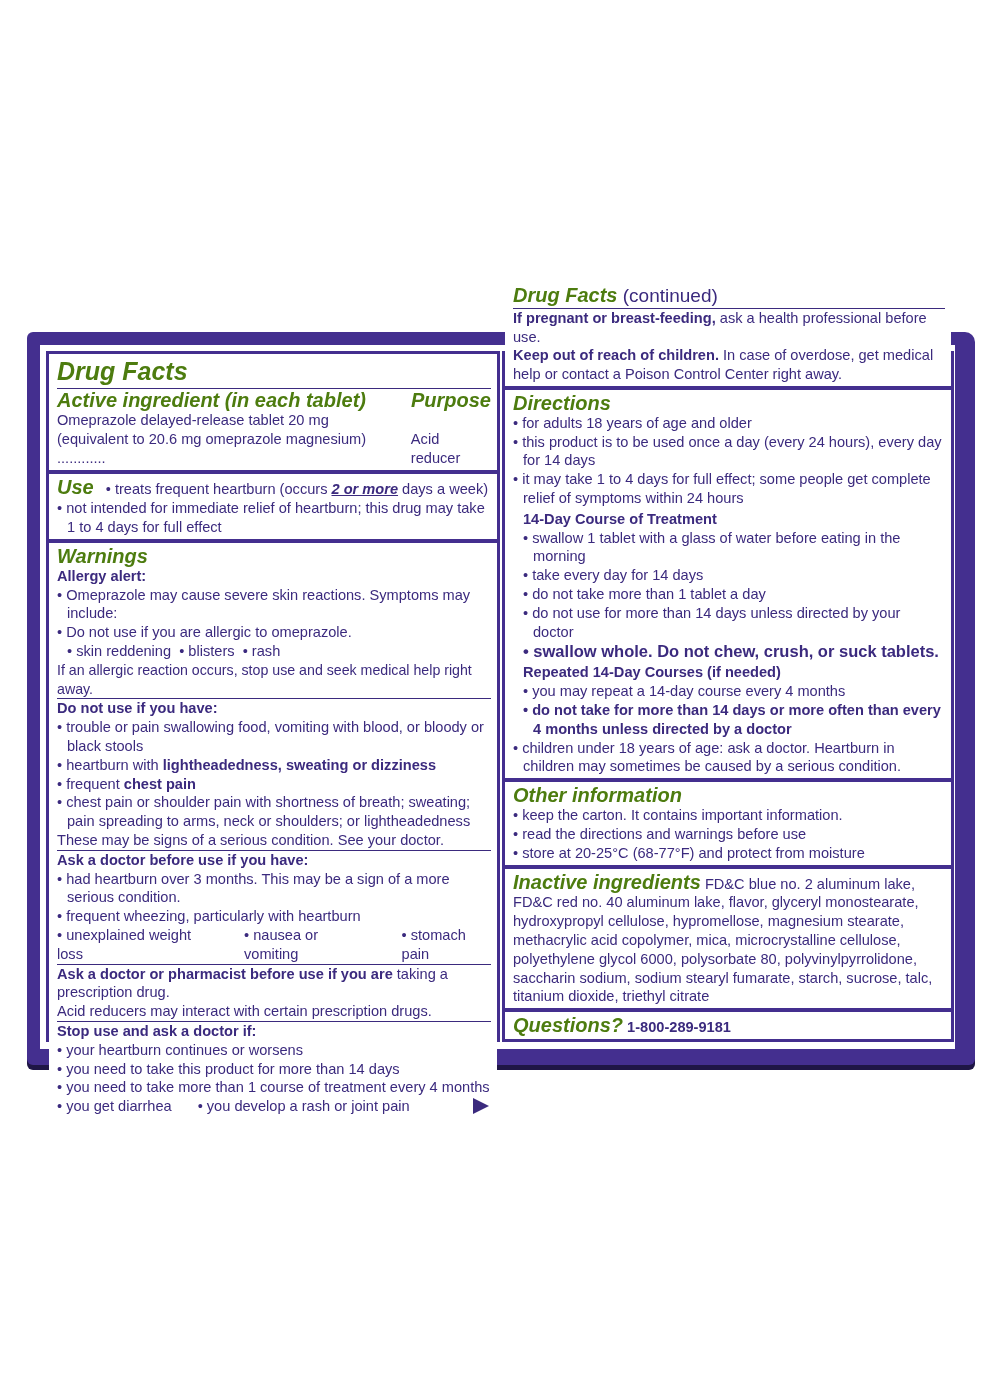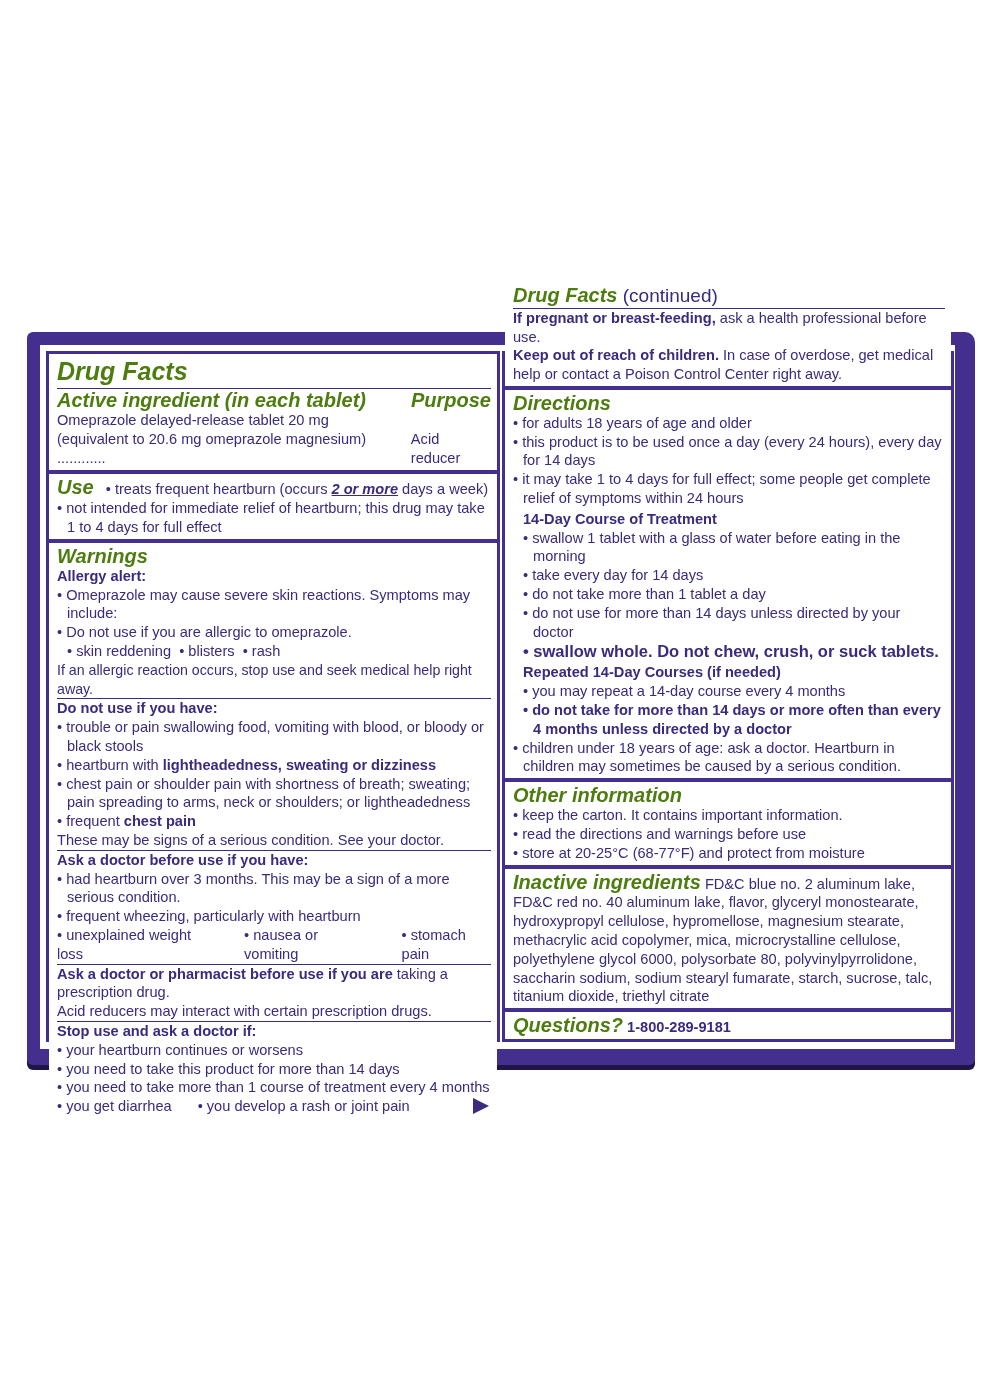--- a/index.html
+++ b/index.html
@@ -70,22 +70,22 @@
         <div class="h-italic h-sec">Warnings</div>
         <div class="b">Allergy alert:</div>
         <div class="bl">• Omeprazole may cause severe skin reactions. Symptoms may include:</div>
         <div class="bl">• Do not use if you are allergic to omeprazole.</div>
         <div class="ind" style="white-space:pre;">• skin reddening  • blisters  • rash</div>
         <div class="rule" style="font-size:14.2px;">If an allergic reaction occurs, stop use and seek medical help right away.</div>
 
         <div class="b">Do not use if you have:</div>
         <div class="bl">• trouble or pain swallowing food, vomiting with blood, or bloody or black stools</div>
         <div class="bl"><span>• heartburn with </span><span class="b">lightheadedness, sweating or dizziness</span></div>
+        <div class="bl"><span>• frequent </span><span class="b">chest pain</span></div>
         <div class="bl">• chest pain or shoulder pain with shortness of breath; sweating; pain spreading to arms, neck or shoulders; or lightheadedness</div>
-        <div class="bl"><span>• frequent </span><span class="b">chest pain</span></div>
         <div class="rule">These may be signs of a serious condition. See your doctor.</div>
 
         <div class="b">Ask a doctor before use if you have:</div>
         <div class="bl">• had heartburn over 3 months. This may be a sign of a more serious condition.</div>
         <div class="bl">• frequent wheezing, particularly with heartburn</div>
         <div class="rule row" style="justify-content:flex-start; gap:34px;">
           <span>• unexplained weight loss</span>
           <span>• nausea or vomiting</span>
           <span>• stomach pain</span>
         </div>

